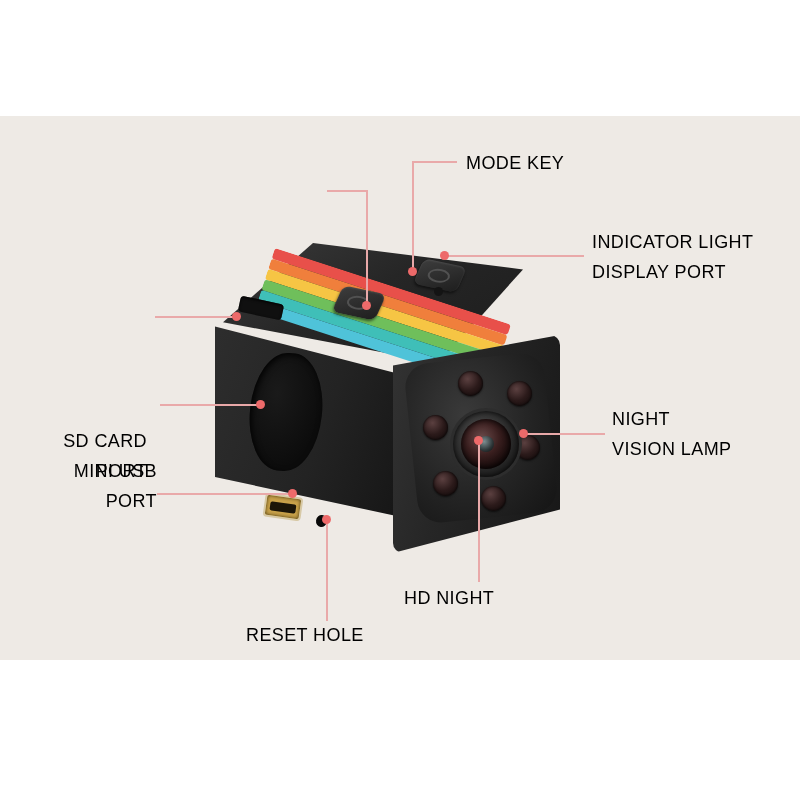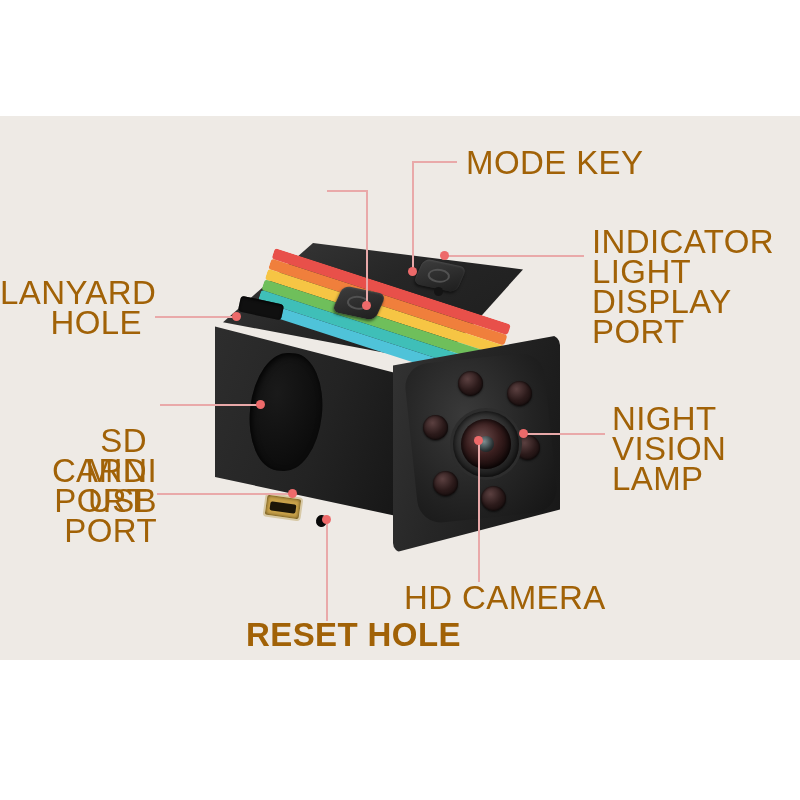--- a/index.html
+++ b/index.html
@@ -13,22 +13,22 @@
 
   
   .panel{
     position:absolute;left:0;top:116px;width:800px;height:544px;
     background:#EEEAE5;
   }
 
   
   .label{
     position:absolute;
-    color:#a16207;
-    font-size:33px;
+    color:#000000;
+    font-size:18px;
     letter-spacing:.4px;
     line-height:30px;
     white-space:pre-line;
     font-weight:400;
   }
   .lbl-right{text-align:right;}
   .lbl-left{text-align:left;}
 
   
   .lead-h{position:absolute;height:2px;background:#E9A9A9;}
@@ -228,29 +228,27 @@
 
   <div class="lead-v" style="left:326px;top:521px;height:100px;"></div>
   <div class="dot" style="left:322px;top:515px;"></div>
 
 
   <div class="label lbl-left" style="left:466px;top:148px;width:260px;">MODE KEY</div>
 
   <div class="label lbl-left" style="left:592px;top:227px;width:215px;">INDICATOR LIGHT
 DISPLAY PORT</div>
 
-  <div class="label lbl-right" style="left:0px;top:278px;width:142px;">LANYARD
-HOLE</div>
 
   <div class="label lbl-right" style="left:0px;top:386px;width:147px;margin-top:40px;">SD CARD
 PORT</div>
 
   <div class="label lbl-right" style="left:0px;top:456px;width:145px;margin-left:12px;">MINI USB
 PORT</div>
 
   <div class="label lbl-left" style="left:612px;top:404px;width:200px;">NIGHT
 VISION LAMP</div>
 
-  <div class="label lbl-left" style="left:404px;top:583px;width:250px;">HD CAMERA</div>
-
-  <div class="label lbl-left" style="left:246px;top:620px;width:250px;font-weight:bold;">RESET HOLE</div>
+  <div class="label lbl-left" style="left:404px;top:583px;width:250px;">HD NIGHT</div>
+
+  <div class="label lbl-left" style="left:246px;top:620px;width:250px;">RESET HOLE</div>
 
 </div>
 
 </body></html>

